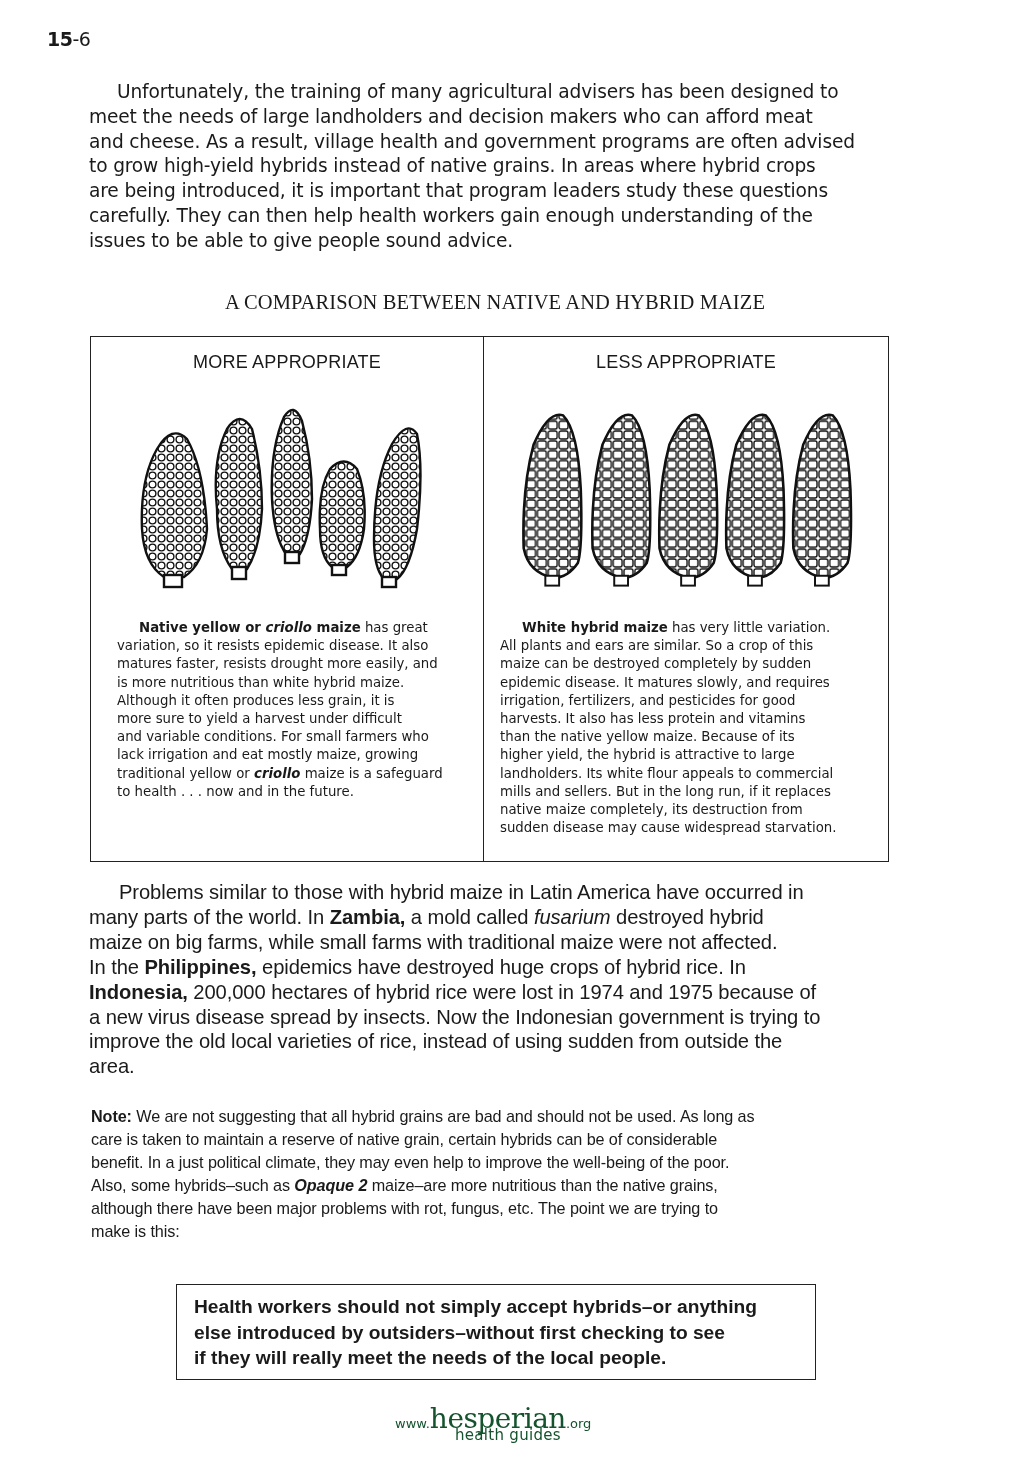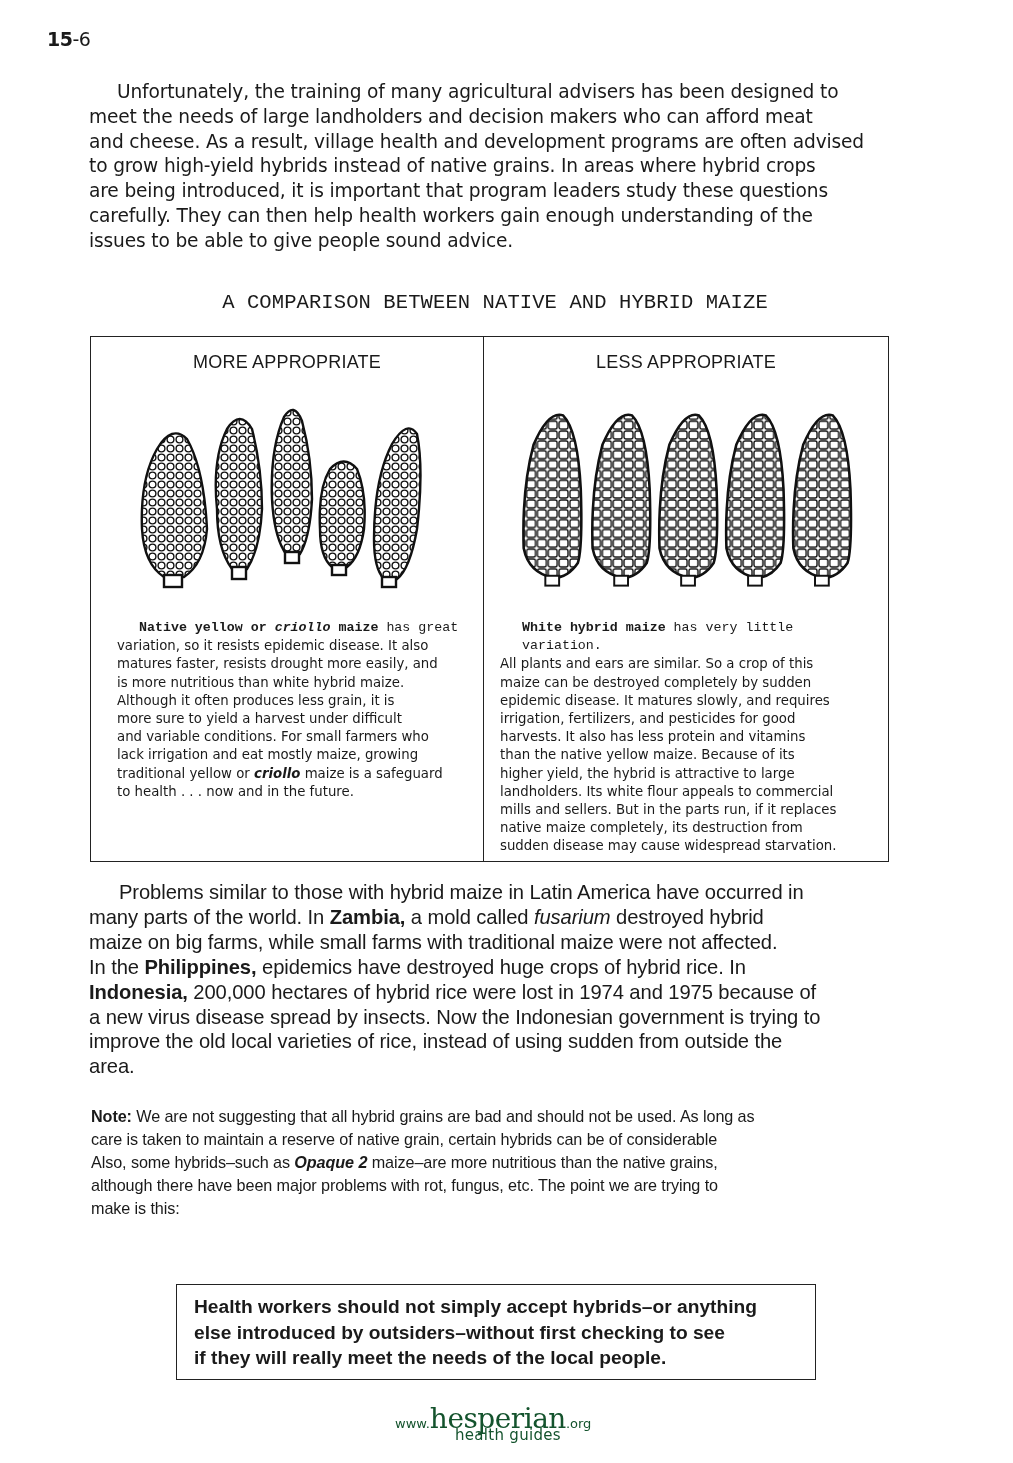--- a/index.html
+++ b/index.html
@@ -4,34 +4,34 @@
 <style>
   html, body { margin: 0; padding: 0; background: #ffffff; }
   body { width: 1013px; height: 1463px; position: relative; overflow: hidden;
          font-family: "DejaVu Sans", sans-serif; color: #1a1a1a; }
   .page-num { position: absolute; left: 47px; top: 28px; font-size: 19px; letter-spacing: -0.5px; }
   .page-num b { font-weight: bold; text-align: center; }
   .para1 { position: absolute; left: 89px; top: 80px; width: 820px;
            font-size: 18.6px; line-height: 24.8px; letter-spacing: -0.15px; }
   .para1 .first { padding-left: 28px; }
   .section-title { position: absolute; left: 90px; top: 291px; width: 810px; text-align: center;
-                   font-family: Liberation Mono, monospace; font-size: 20.5px; letter-spacing: 0.1px; }
+                   font-family: Liberation Serif, serif; font-size: 20.5px; letter-spacing: 0.1px; }
   .cmp-box { position: absolute; left: 90px; top: 336px; width: 799px; height: 526px;
              border: 1.5px solid #222; box-sizing: border-box; display: flex; }
   .col { position: relative; height: 100%; box-sizing: border-box; }
   .col.left { width: 393px; border-right: 1.5px solid #222; }
   .col.right { flex: 1; }
   .col-head { position: absolute; top: 15px; left: 0; right: 0; text-align: center;
               font-family: "Liberation Sans", sans-serif; font-size: 18px; letter-spacing: 0.2px; }
   .illus { position: absolute; top: 62px; left: 20px; right: 10px; height: 200px; }
   .illus svg { width: 100%; height: 100%; }
   .col-text { position: absolute; top: 282px; font-size: 13.3px; line-height: 18.2px; }
   .col.left .col-text { left: 26px; width: 350px; }
   .col.right .col-text { left: 16px; width: 380px; }
-  .col-text .ind { padding-left: 22px; font-family: Liberation Mono, monospace; }
+  .col-text .ind { padding-left: 22px; }
   .para2 { position: absolute; left: 89px; top: 880px; width: 820px;
            font-family: "Liberation Sans", sans-serif; font-size: 20.2px; line-height: 24.9px; letter-spacing: -0.1px; }
   .para2 .first { padding-left: 30px; }
   .note { position: absolute; left: 91px; top: 1105px; width: 800px;
           font-family: "Liberation Sans", sans-serif; font-size: 16.2px; line-height: 22.9px; letter-spacing: -0.1px; }
   .callout { position: absolute; left: 176px; top: 1274px; width: 640px; height: 96px;
              border: 1.6px solid #222; box-sizing: border-box; padding: 9px 0 0 17px;
              font-family: "Liberation Sans", sans-serif; font-weight: bold; font-size: 19.2px; line-height: 25.7px; margin-top: 10px; }
   .footer { position: absolute; left: 395px; top: 1402px; width: 240px; color: #14532d; }
   .footer .www { font-family: "DejaVu Sans", sans-serif; font-size: 13px; }
@@ -40,21 +40,21 @@
   .footer .sub { position: absolute; left: 60px; top: 24px; font-family: "DejaVu Sans", sans-serif; font-size: 15px; letter-spacing: 0.3px; }
 </style>
 </head>
 <body>
 
 <div class="page-num"><b>15</b><span>-6</span></div>
 
 <div class="para1">
   <div class="first">Unfortunately, the training of many agricultural advisers has been designed to</div>
   <div>meet the needs of large landholders and decision makers who can afford meat</div>
-  <div>and cheese. As a result, village health and development programs are often advised</div>
+  <div>and cheese. As a result, village health and government programs are often advised</div>
   <div>to grow high-yield hybrids instead of native grains. In areas where hybrid crops</div>
   <div>are being introduced, it is important that program leaders study these questions</div>
   <div>carefully. They can then help health workers gain enough understanding of the</div>
   <div>issues to be able to give people sound advice.</div>
 </div>
 
 <div class="section-title">A COMPARISON BETWEEN NATIVE AND HYBRID MAIZE</div>
 
 <div class="cmp-box">
   <div class="col left">
@@ -121,41 +121,42 @@
     <div class="col-text">
       <div class="ind"><b>White hybrid maize</b><span> has very little variation.</span></div>
       <div>All plants and ears are similar. So a crop of this</div>
       <div>maize can be destroyed completely by sudden</div>
       <div>epidemic disease. It matures slowly, and requires</div>
       <div>irrigation, fertilizers, and pesticides for good</div>
       <div>harvests. It also has less protein and vitamins</div>
       <div>than the native yellow maize. Because of its</div>
       <div>higher yield, the hybrid is attractive to large</div>
       <div>landholders. Its white flour appeals to commercial</div>
-      <div>mills and sellers. But in the parts run, if it replaces</div>
+      <div>mills and sellers. But in the long run, if it replaces</div>
       <div>native maize completely, its destruction from</div>
       <div>sudden disease may cause widespread starvation.</div>
     </div>
   </div>
 </div>
 
 <div class="para2">
   <div class="first">Problems similar to those with hybrid maize in Latin America have occurred in</div>
   <div><span>many parts of the world. In </span><b>Zambia,</b><span> a mold called </span><i>fusarium</i><span> destroyed hybrid</span></div>
   <div>maize on big farms, while small farms with traditional maize were not affected.</div>
   <div><span>In the </span><b>Philippines,</b><span> epidemics have destroyed huge crops of hybrid rice. In</span></div>
   <div><b>Indonesia,</b><span> 200,000 hectares of hybrid rice were lost in 1974 and 1975 because of</span></div>
   <div>a new virus disease spread by insects. Now the Indonesian government is trying to</div>
   <div>improve the old local varieties of rice, instead of using sudden from outside the</div>
   <div>area.</div>
 </div>
 
 <div class="note">
   <div><b>Note:</b><span> We are not suggesting that all hybrid grains are bad and should not be used. As long as</span></div>
   <div>care is taken to maintain a reserve of native grain, certain hybrids can be of considerable</div>
+  <div>benefit. In a just political climate, they may even help to improve the well-being of the poor.</div>
   <div><span>Also, some hybrids–such as </span><b><i>Opaque 2</i></b><span> maize–are more nutritious than the native grains,</span></div>
   <div>although there have been major problems with rot, fungus, etc. The point we are trying to</div>
   <div>make is this:</div>
 </div>
 
 <div class="callout">
   <div>Health workers should not simply accept hybrids–or anything</div>
   <div>else introduced by outsiders–without first checking to see</div>
   <div>if they will really meet the needs of the local people.</div>
 </div>

